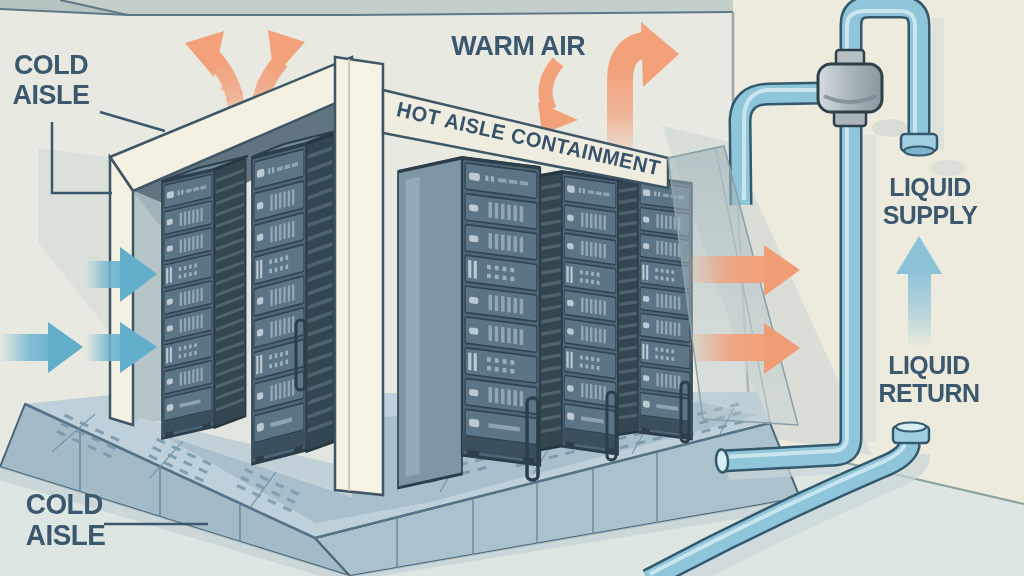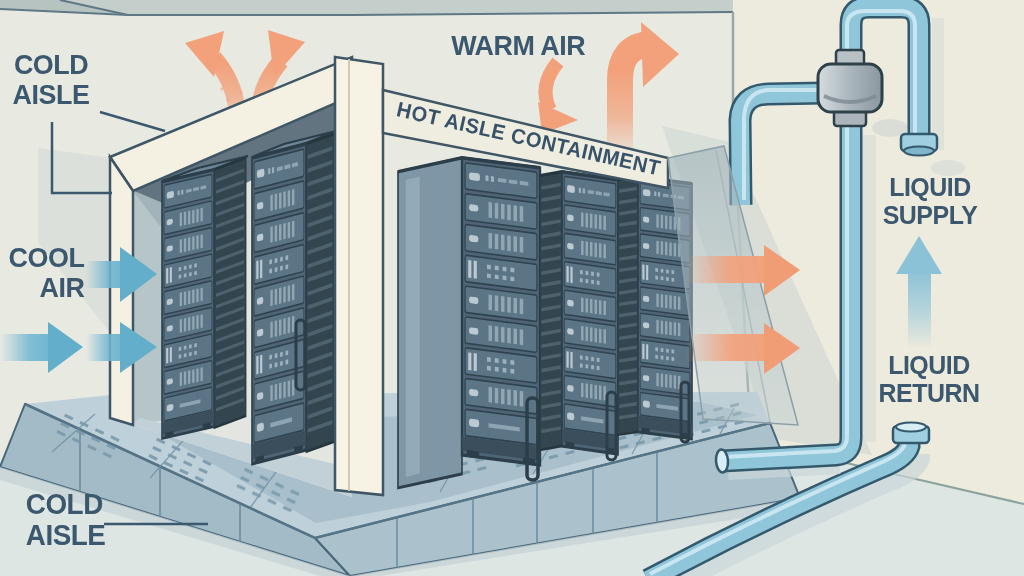--- a/index.html
+++ b/index.html
@@ -420,17 +420,16 @@
   <g stroke="#3b586e" stroke-width="2.5" fill="none">
     <polyline points="100,112 165,131"></polyline>
     <polyline points="52,122 52,193 112,193"></polyline>
     <line x1="104" y1="524" x2="208" y2="524"></line>
   </g>
 </svg>
 
 <div class="lbl" id="lbl-cold-aisle-top"><div>COLD</div><div>AISLE</div></div>
 <div class="lbl" id="lbl-warm-air"><div>WARM AIR</div></div>
 <div class="lbl" id="lbl-hot-aisle"><div>HOT AISLE CONTAINMENT</div></div>
-<div class="lbl" id="lbl-cool-air"><div>COOL</div><div>AIR</div></div>
 <div class="lbl" id="lbl-cold-aisle-bottom"><div>COLD</div><div>AISLE</div></div>
 <div class="lbl" id="lbl-liquid-supply"><div>LIQUID</div><div>SUPPLY</div></div>
 <div class="lbl" id="lbl-liquid-return"><div>LIQUID</div><div>RETURN</div></div>
 </div>
 
 </body></html>

